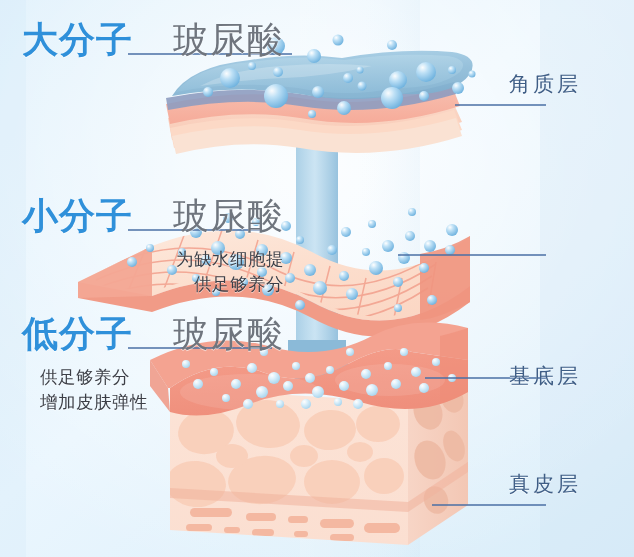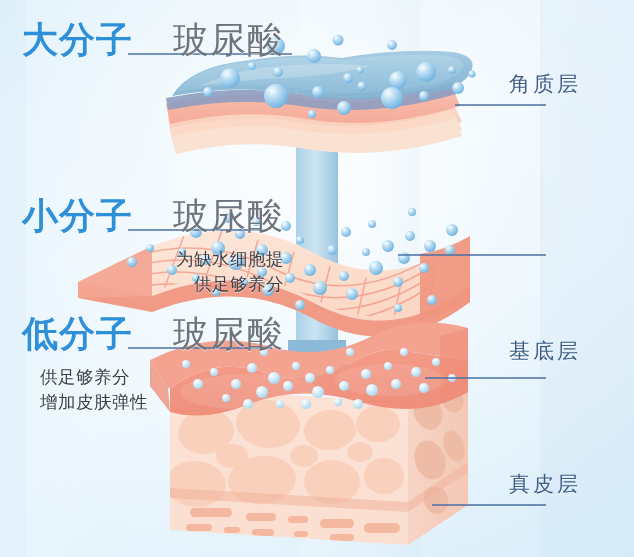--- a/index.html
+++ b/index.html
@@ -379,16 +379,16 @@
     <div class="ltitle">
       <span class="hi">低分子</span><span class="rest">玻尿酸</span>
     </div>
     <div class="ldesc" style="margin-top:13px;margin-left:18px;">
       <div>供足够养分</div>
       <div>增加皮肤弹性</div>
     </div>
   </div>
 
   <div class="rlabel" style="left:509px;top:70px;">角质层</div>
-  <div class="rlabel" style="left:509px;top:337px;font-family:Liberation Serif, serif;">基底层</div>
+  <div class="rlabel" style="left:509px;top:362px;font-family:Liberation Serif, serif;">基底层</div>
   <div class="rlabel" style="left:509px;top:470px;text-align:center;">真皮层</div>
 
 </div>
 
 </body></html>

